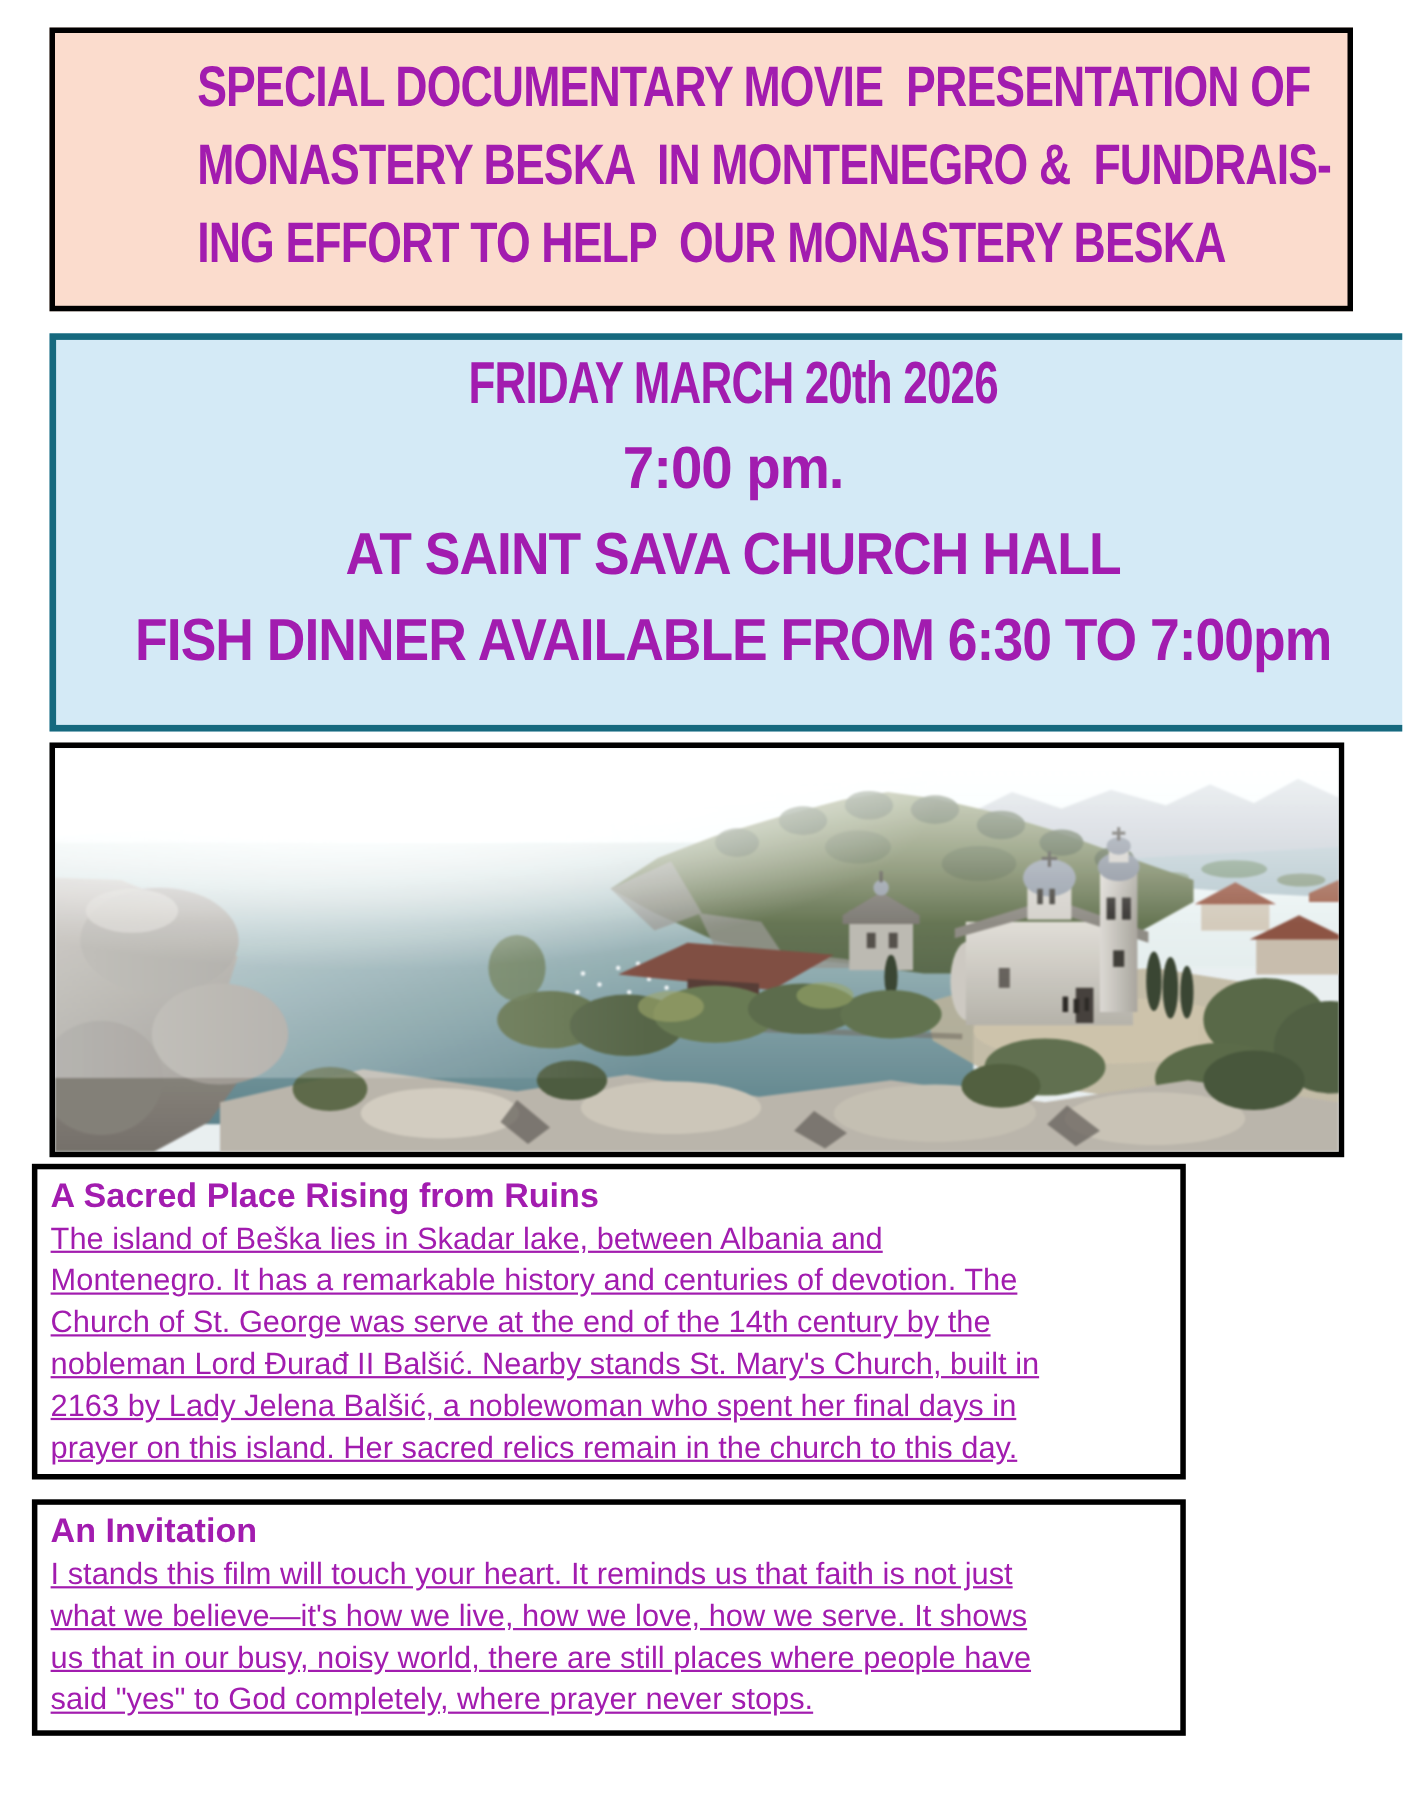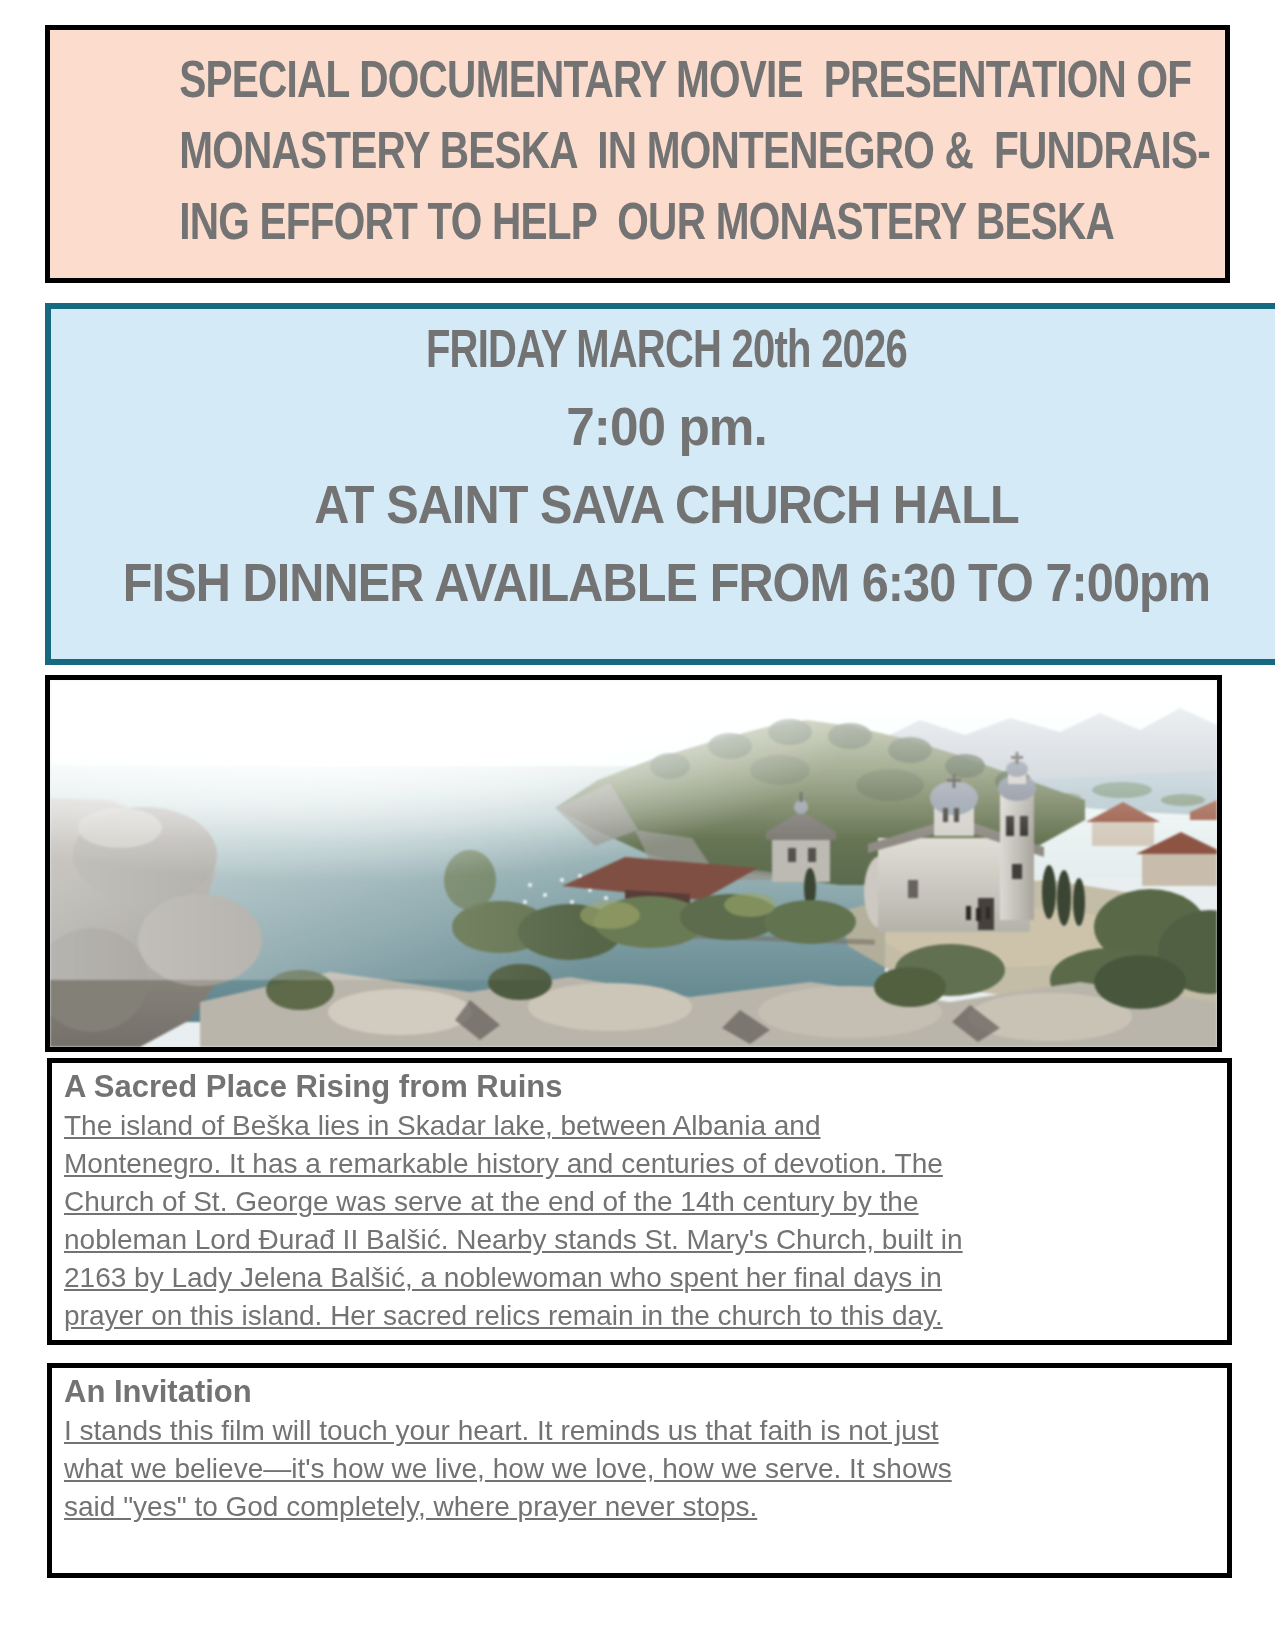--- a/index.html
+++ b/index.html
@@ -1,17 +1,17 @@
 <!DOCTYPE html>
 <html><head>
 <meta charset="utf-8">
 <style>
   html,body{margin:0;padding:0;background:#ffffff;}
   .page{position:relative;width:1275px;height:1650px;background:#ffffff;overflow:hidden;
-        font-family:"Liberation Sans",sans-serif;color:#737373;}
+        font-family:"Liberation Sans",sans-serif;color:#a21caf;}
   
   .banner{position:absolute;left:45px;top:25px;width:1185px;height:258px;
           background:#fbdccd;border:5px solid #000;box-sizing:border-box;
           padding-top:14px;text-align:center;overflow:hidden;}
   .banner .line{font-weight:bold;font-size:52px;line-height:71px;white-space:pre;
                 transform:scaleX(0.78);transform-origin:50% 50%;letter-spacing:-1px;}
   
   .event{position:absolute;left:45px;top:303px;width:1243px;height:362px;
          background:#d4eaf6;border:6px solid #16697e;box-sizing:border-box;
          text-align:center;overflow:hidden;}
@@ -19,21 +19,21 @@
                transform-origin:50% 50%;letter-spacing:-1px;}
   .event .line:nth-of-type(1){transform:scaleX(0.74);}
   .event .line:nth-of-type(2){transform:scaleX(0.95);}
   .event .line:nth-of-type(3){transform:scaleX(0.90);}
   .event .line:nth-of-type(4){transform:scaleX(0.90);}
   
   .photo{position:absolute;left:45px;top:675px;width:1177px;height:377px;margin:0;
          border:5px solid #000;box-sizing:border-box;overflow:hidden;background:#e8eef0;}
   .photo svg{display:block;width:1167px;height:367px;filter:blur(1.1px) saturate(0.88) brightness(1.02);}
   
-  .info{position:absolute;left:47px;width:1185px;background:#fff;border:5px solid #000;
+  .info{position:absolute;left:29px;width:1049px;background:#fff;border:5px solid #000;
         box-sizing:border-box;padding:4px 12px;overflow:hidden;}
   .info1{top:1058px;height:287px;}
   .info2{top:1363px;height:215px;}
   .info h2{margin:0;font-size:31px;line-height:40px;font-weight:bold;white-space:pre;}
   .info .bline{font-size:28px;line-height:38px;white-space:pre;text-decoration:underline;}
 </style>
 </head>
 <body>
 
 <div class="page">
@@ -267,16 +267,17 @@
     <div class="bline">Church of St. George was serve at the end of the 14th century by the</div>
     <div class="bline">nobleman Lord Đurađ II Balšić. Nearby stands St. Mary's Church, built in</div>
     <div class="bline">2163 by Lady Jelena Balšić, a noblewoman who spent her final days in</div>
     <div class="bline">prayer on this island. Her sacred relics remain in the church to this day.</div>
   </section>
 
   <section class="info info2">
     <h2>An Invitation</h2>
     <div class="bline">I stands this film will touch your heart. It reminds us that faith is not just</div>
     <div class="bline">what we believe—it's how we live, how we love, how we serve. It shows</div>
+    <div class="bline">us that in our busy, noisy world, there are still places where people have</div>
     <div class="bline">said "yes" to God completely, where prayer never stops.</div>
   </section>
 
 </div>
 
 </body></html>

